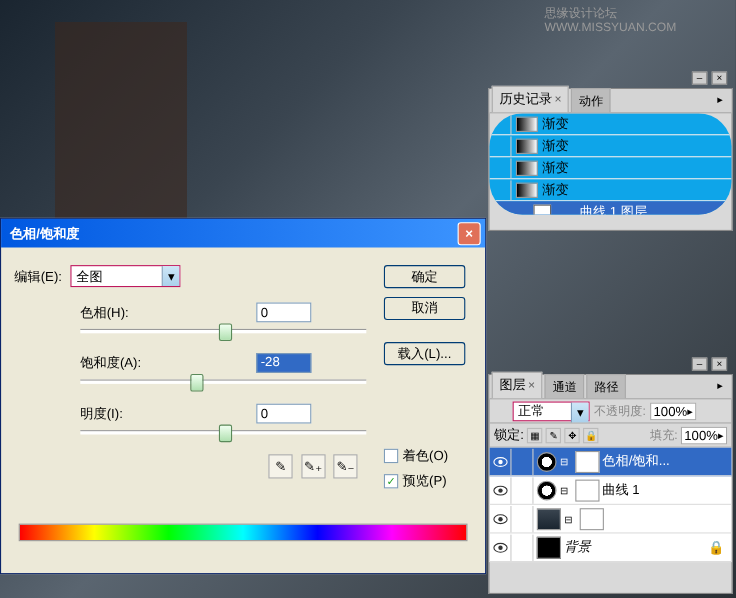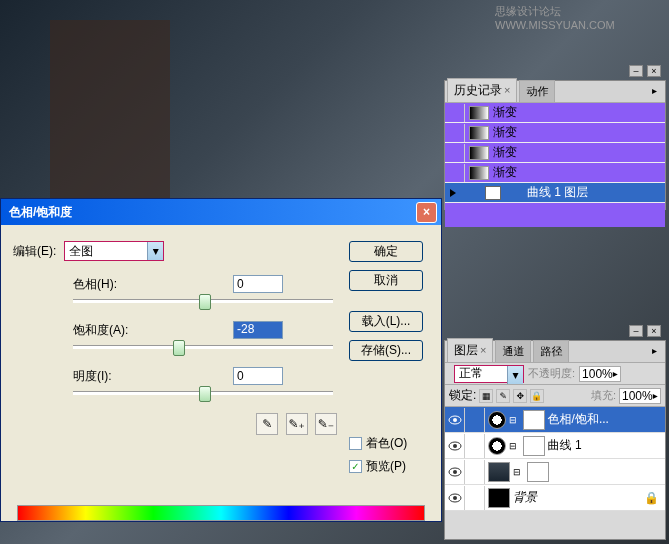--- a/index.html
+++ b/index.html
@@ -6,21 +6,21 @@
 body { width: 669px; height: 544px; background: #2a3540; position: relative; overflow: hidden; }
 .watermark { position: absolute; top: 4px; left: 495px; color: #999; font-size: 11px; z-index: 1; }
 .bg-image { position: absolute; top: 0; left: 0; width: 669px; height: 544px; background: linear-gradient(135deg, #1a2530 0%, #3a4550 30%, #5a6570 50%, #2a3035 100%); }
 .bg-image::before { content: ""; position: absolute; left: 50px; top: 20px; width: 120px; height: 200px; background: rgba(60,40,30,0.6); }
 
 
 .hs-dialog { position: absolute; left: 0; top: 198px; width: 442px; height: 324px; background: #ece9d8; border: 1px solid #0a246a; z-index: 10; }
 .hs-title { height: 26px; background: linear-gradient(to right, #0058e1, #3d95ff); color: #fff; display: flex; align-items: center; padding: 0 4px 0 8px; font-weight: bold; }
 .hs-title .spacer { flex: 1; }
 .hs-close { width: 21px; height: 21px; background: #e07058; border: 1px solid #fff; color: #fff; display: flex; align-items: center; justify-content: center; cursor: pointer; font-weight: bold; border-radius: 3px; }
-.hs-body { padding: 16px 12px; display: flex; }
+.hs-body { padding: 16px 12px; display: flex; gap: 12px; }
 .hs-left { flex: 1; }
 .hs-right { width: 80px; }
 .edit-row { display: flex; align-items: center; gap: 8px; margin-bottom: 14px; }
 .select { width: 100px; height: 20px; border: 1px solid #be185d; background: #fff; display: flex; align-items: center; padding: 0 4px; position: relative; }
 .select-arrow { position: absolute; right: 0; top: 0; width: 16px; height: 18px; background: linear-gradient(#cde6f7,#abd1ec); border-left: 1px solid #7f9db9; display:flex; align-items:center; justify-content:center; }
 .slider-row { margin: 6px 0 18px 60px; }
 .slider-label { display: flex; align-items: center; margin-bottom: 2px; }
 .slider-label span:first-child { width: 100px; }
 .num-input { width: 50px; height: 18px; border: 1px solid #7f9db9; background: #fff; padding: 0 3px; margin-left: 60px; text-align: left; }
 .num-input.sel { background: #316ac5; color: #fff; }
@@ -34,31 +34,31 @@
 .color-strip { height: 16px; margin: 8px 16px 2px 16px; background: linear-gradient(to right, red, yellow, lime, cyan, blue, magenta, red); border: 1px solid #999; }
 
 
 .panel { position: absolute; background: #d9d9d9; border: 1px solid #888; }
 .history { left: 444px; top: 80px; width: 222px; height: 130px; z-index: 8; }
 .panel-tabs { height: 22px; background: #d4d4d4; display: flex; align-items: flex-end; border-bottom: 1px solid #aaa; padding-left: 2px; position: relative; }
 .tab { padding: 3px 6px; border: 1px solid #aaa; border-bottom: none; background: #bcbcbc; margin-right: 2px; cursor: pointer; font-size: 11px; margin-top: 32px; }
 .tab.active { background: #d9d9d9; }
 .tab-close { width: 10px; height: 10px; font-size: 11px; color: #666; margin-left: 2px; }
 .close-icon { position: absolute; right: 8px; top: 4px; font-size: 10px; cursor:pointer; }
-.history-list { background: #8b5cf6; height: 124px; overflow: hidden; }
+.history-list { background: #0ea5e9; height: 92px; overflow: hidden; border-radius: 30px; }
 .hrow { height: 20px; display: flex; align-items: center; border-bottom: 1px solid #eee; padding-left: 2px; }
 .hrow .vis { width: 18px; height: 18px; border-right: 1px solid #ccc; }
 .hrow .thumb { width: 20px; height: 14px; background: linear-gradient(to right, #000, #fff); margin: 0 4px; border: 1px solid #999; }
 .hrow.sel { background: #316ac5; color: #fff; gap: 22px; }
 .hrow.sel .thumb2 { width: 16px; height: 14px; background: #fff; border: 1px solid #666; margin: 0 4px; display:inline-block; }
 .play-icon { width: 0; height: 0; border-top: 4px solid transparent; border-bottom: 4px solid transparent; border-left: 6px solid #000; margin: 0 3px; }
 
 
 .layers { left: 444px; top: 340px; width: 222px; height: 200px; z-index: 9; }
-.layers-opts { height: 22px; display: flex; align-items: center; padding: 0 9px; gap: 4px; border-bottom: 1px solid #aaa; }
+.layers-opts { height: 22px; display: flex; align-items: center; padding: 0 21px; gap: 4px; border-bottom: 1px solid #aaa; }
 .layers-opts .select { width: 70px; height: 18px; }
 .opt-label { color: #888; font-size: 11px; }
 .pct-input { width: 42px; height: 16px; border: 1px solid #aaa; background: #fff; font-size: 10px; padding: 0 2px; display:flex; align-items:center; }
 .lock-row { height: 22px; display: flex; align-items: center; padding: 0 4px; gap: 3px; border-bottom: 1px solid #aaa; font-size: 11px; }
 .lock-row .ico { width: 14px; height: 14px; border: 1px solid #bbb; display: inline-flex; align-items: center; justify-content: center; font-size: 9px; }
 .layer-list { background: #fff; }
 .lrow { height: 26px; display: flex; align-items: center; border-bottom: 1px solid #ddd; }
 .lrow .eye { width: 20px; height: 24px; border-right: 1px solid #ccc; display: flex; align-items: center; justify-content: center; }
 .lrow .link { width: 20px; height: 24px; border-right: 1px solid #ccc; }
 .lrow .lthumb { width: 22px; height: 20px; border: 1px solid #999; margin: 0 3px; background: #888; }
@@ -132,21 +132,20 @@
         <span>✎₊</span>
         <span>✎₋</span>
       </div>
     </div>
 
     <div class="hs-right">
       <div class="btn">确定</div>
       <div class="btn">取消</div>
       <div style="height:12px"></div>
       <div class="btn">载入(L)...</div>
-      <div class="btn">存储(S)...</div>
       <div style="height:60px"></div>
       <div class="checkrow">
         <span class="checkbox"></span>
         <span>着色(O)</span>
       </div>
       <div class="checkrow">
         <span class="checkbox">✓</span>
         <span>预览(P)</span>
       </div>
     </div>

